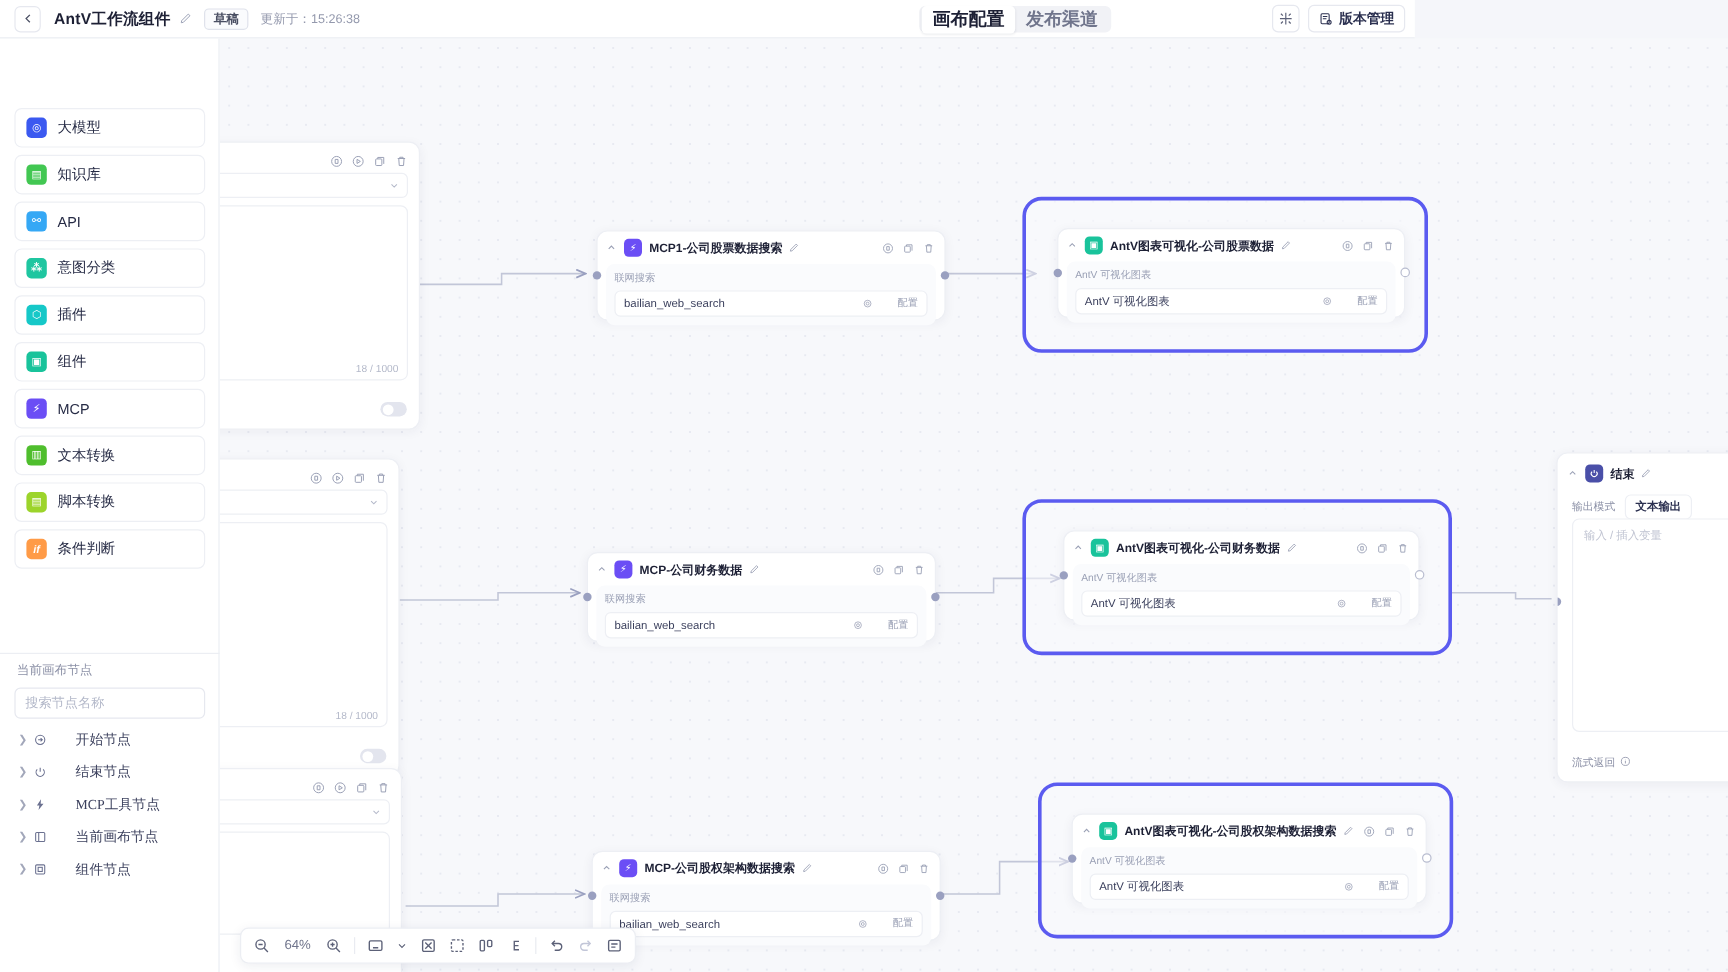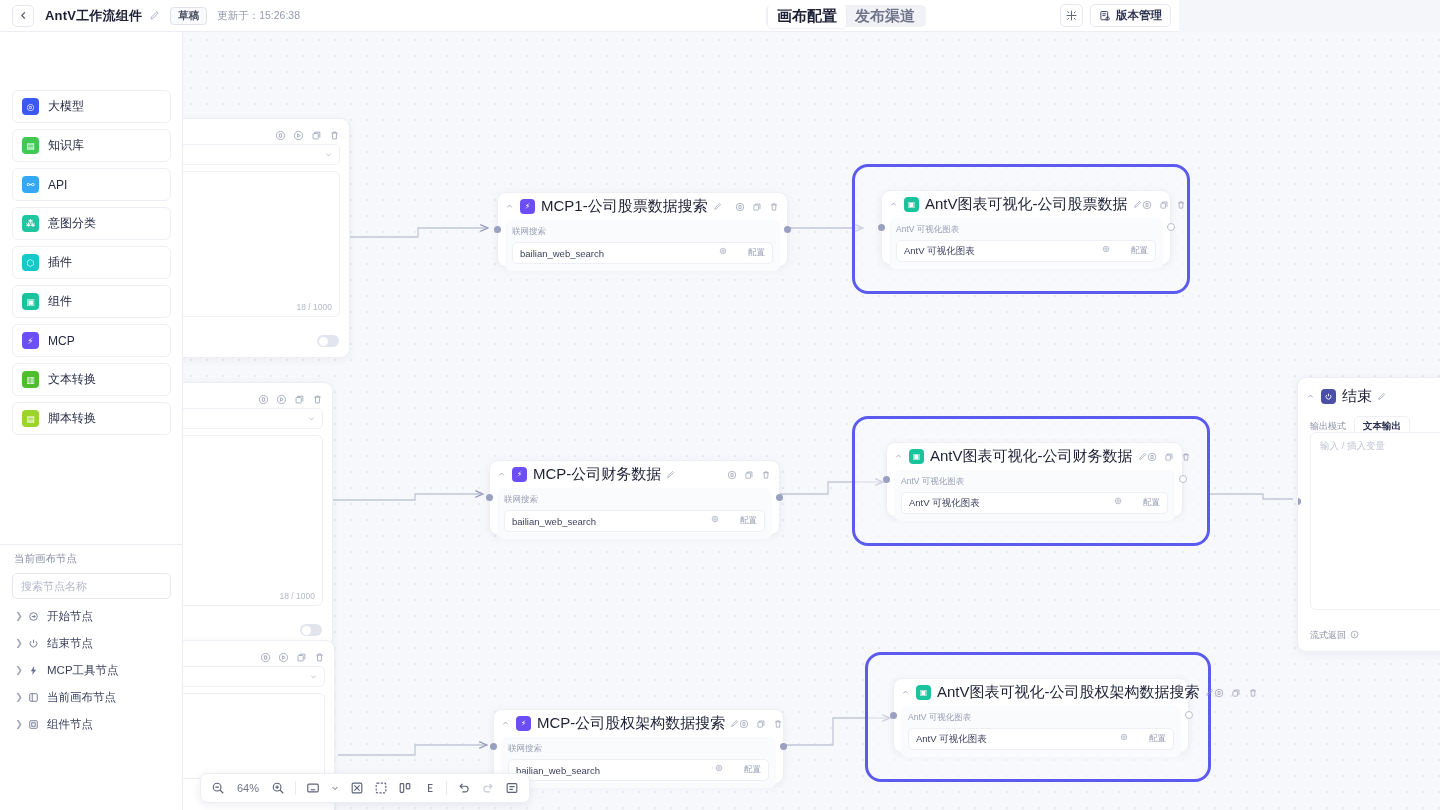--- a/index.html
+++ b/index.html
@@ -78,21 +78,21 @@
     display: flex; align-items: center; padding: 0 8px; cursor: text;
   }
   .search-box input {
     border: none; outline: none; flex: 1; font-size: 11px; color: #2b3050;
     font-family: Liberation Sans, sans-serif; background: transparent;
   }
   .search-box input::placeholder { color: #b3b8c9; }
   .tree-item { display: flex; align-items: center; height: 20px; margin-top: 7px; cursor: pointer; }
   .tree-arrow { width: 14px; color: #a2a7ba; font-size: 9px; display: flex; justify-content: center; }
   .tree-ic { width: 15px; display: flex; align-items: center; justify-content: center; color: #6b7190; }
-  .tree-lbl { margin-left: 6px; font-size: 11.5px; color: #3a3f5c; }
+  .tree-lbl { margin-left: 22px; font-size: 11.5px; color: #3a3f5c; font-family: Liberation Serif, serif; }
 
   
   .canvas {
     position: absolute; left: 183px; top: 32px; width: 1257px; height: 778px;
     background: #f7f8fb; overflow: hidden;
   }
   .canvas::before {
     content: ""; position: absolute; inset: 0;
     background-image: radial-gradient(#e2e5ee 1px, transparent 1px);
     background-size: 16px 16px; opacity: .75;
@@ -101,31 +101,31 @@
 
   
   .wf-node {
     position: absolute; background: #fff; border: 1px solid #edeff4; border-radius: 9px;
     box-shadow: 0 2px 9px rgba(30,35,80,.055);
   }
   .wf-head { display: flex; align-items: center; height: 27px; padding: 0 8px 0 7px; }
   .caret { color: #9aa0b5; font-size: 9px; margin-right: 6px; display: flex; cursor: pointer; }
   .wf-ic { width: 15px; height: 15px; border-radius: 4px; display: flex; align-items: center; justify-content: center;
     color: #fff; font-size: 8px; font-weight: bold; flex: none; }
-  .wf-title { margin-left: 6px; font-size: 15px; font-weight: normal; color: #1d2035; white-space: nowrap; text-align: center; }
+  .wf-title { margin-left: 6px; font-size: 10px; font-weight: bold; color: #1d2035; white-space: nowrap; text-align: center; }
   .wf-edit { margin-left: 5px; color: #9aa0b5; display: flex; cursor: pointer; }
   .wf-acts { margin-left: auto; display: flex; align-items: center; gap: 7px; color: #9aa0b5; }
   .wf-acts span { cursor: pointer; display: flex; }
   .wf-body { margin: 0 7px 7px 7px; background: #fafbfd; border-radius: 7px; padding: 6px 7px 7px 7px; }
   .field-label { font-size: 8.5px; color: #9aa0b5; margin-bottom: 4px; }
   .field-box {
     height: 22px; background: #fff; border: 1px solid #edeff4; border-radius: 5px;
     display: flex; align-items: center; padding: 0 7px; font-size: 9.5px; color: #3a3f5c;
   }
-  .cfg { margin-left: auto; display: flex; gap: 21px; font-size: 8.5px; color: #9aa0b5; cursor: pointer; }
+  .cfg { margin-left: auto; display: flex; align-items: center; gap: 21px; font-size: 8.5px; color: #9aa0b5; cursor: pointer; }
 
   .highlight-box {
     position: absolute; border: 3px solid #5b5bf0; border-radius: 16px; background: rgba(250,250,253,.55);
   }
   .port { position: absolute; width: 7px; height: 7px; border-radius: 50%; background: #9aa0c0; }
   .port-ring { position: absolute; width: 8px; height: 8px; border-radius: 50%; border: 1.4px solid #b9bdd0; background: #fff; }
 
   
   .ghost-node {
     position: absolute; background: #fff; border: 1px solid #edeff4; border-radius: 9px;
@@ -251,20 +251,24 @@
         <span class="n-ic" style="background:#6b4ef5">⚡</span>
         <span class="n-label">MCP</span>
       </div>
       <div class="node-card">
         <span class="n-ic" style="background:#4fbe2d">▥</span>
         <span class="n-label">文本转换</span>
       </div>
       <div class="node-card">
         <span class="n-ic" style="background:#9cd42b">▤</span>
         <span class="n-label">脚本转换</span>
+      </div>
+      <div class="node-card">
+        <span class="n-ic" style="background:#ff9b47;font-style:italic">if</span>
+        <span class="n-label">条件判断</span>
       </div>
     </div>
 
     <div class="sb-divider"></div>
 
     <div class="sb-bottom">
       <div class="sb-bottom-title">当前画布节点</div>
       <div class="search-box">
         <input placeholder="搜索节点名称" style="">
         <svg width="12" height="12" viewBox="0 0 16 16" fill="none" stroke="#a2a7ba" stroke-width="1.3">

